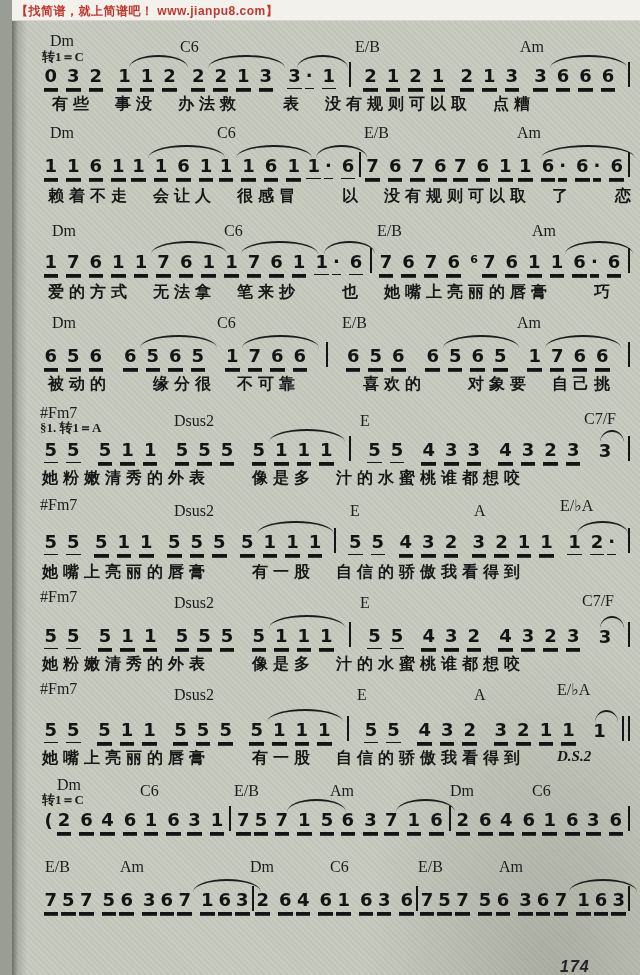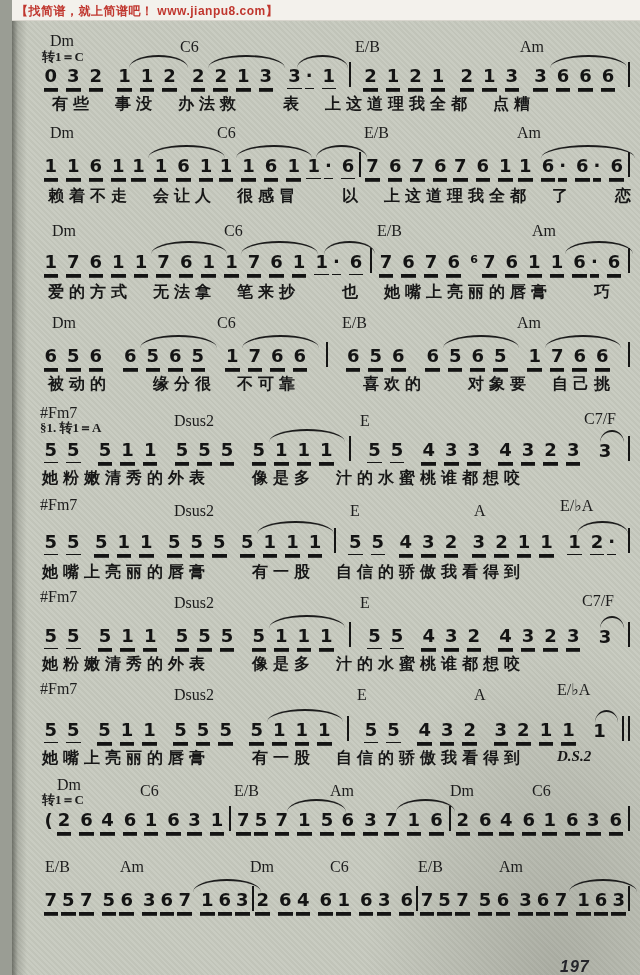--- a/index.html
+++ b/index.html
@@ -105,21 +105,21 @@
             <span class="note">3</span>
             <span class="sp"></span>
             <span class="note">6</span>
             <span class="sp"></span>
             <span class="note">6</span>
             <span class="sp"></span>
             <span class="note">6</span>
           </div>
           <div class="bar"></div>
         </div>
-        <div class="lyr" style="top: 62px; left: 40px;">有些　事没　办法救　　表　上这道理我全都　点糟</div>
+        <div class="lyr" style="top: 62px; left: 40px;">有些　事没　办法救　　表　没有规则可以取　点糟</div>
       </div>
       <div class="system" style="top: 124px;">
         <span class="chord" style="left: 38px; top: 0px;">Dm</span>
         <span class="chord" style="left: 205px; top: 0px;">C6</span>
         <span class="chord" style="left: 352px; top: 0px;">E/B</span>
         <span class="chord" style="left: 505px; top: 0px;">Am</span>
         <div class="notes" style="top: 28px;">
           <div class="grp u2">
             <span class="note">1</span>
             <span class="sp"></span>
@@ -176,21 +176,21 @@
             <span class="note">6</span>
             <span class="note">·</span>
             <span class="sp"></span>
             <span class="note">6</span>
             <span class="note">·</span>
             <span class="sp"></span>
             <span class="note">6</span>
           </div>
           <div class="bar"></div>
         </div>
-        <div class="lyr" style="top: 62px; left: 36px;">赖着不走　会让人　很感冒　　以　上这道理我全都　了　　恋</div>
+        <div class="lyr" style="top: 62px; left: 36px;">赖着不走　会让人　很感冒　　以　没有规则可以取　了　　恋</div>
       </div>
       <div class="system" style="top: 222px;">
         <span class="chord" style="left: 40px; top: 0px;">Dm</span>
         <span class="chord" style="left: 212px; top: 0px;">C6</span>
         <span class="chord" style="left: 365px; top: 0px;">E/B</span>
         <span class="chord" style="left: 520px; top: 0px;">Am</span>
         <div class="notes" style="top: 26px;">
           <div class="grp u2">
             <span class="note">1</span>
             <span class="sp"></span>
@@ -723,14 +723,14 @@
             <span class="note">7</span>
             <span class="sp"></span>
             <span class="note">1</span>
             <span class="note">6</span>
             <span class="note">3</span>
           </div>
           <div class="bar"></div>
         </div>
       </div>
     </div>
-  <div id="pg">197</div>
+  <div id="pg">174</div>
 </div>
 
 </body></html>

